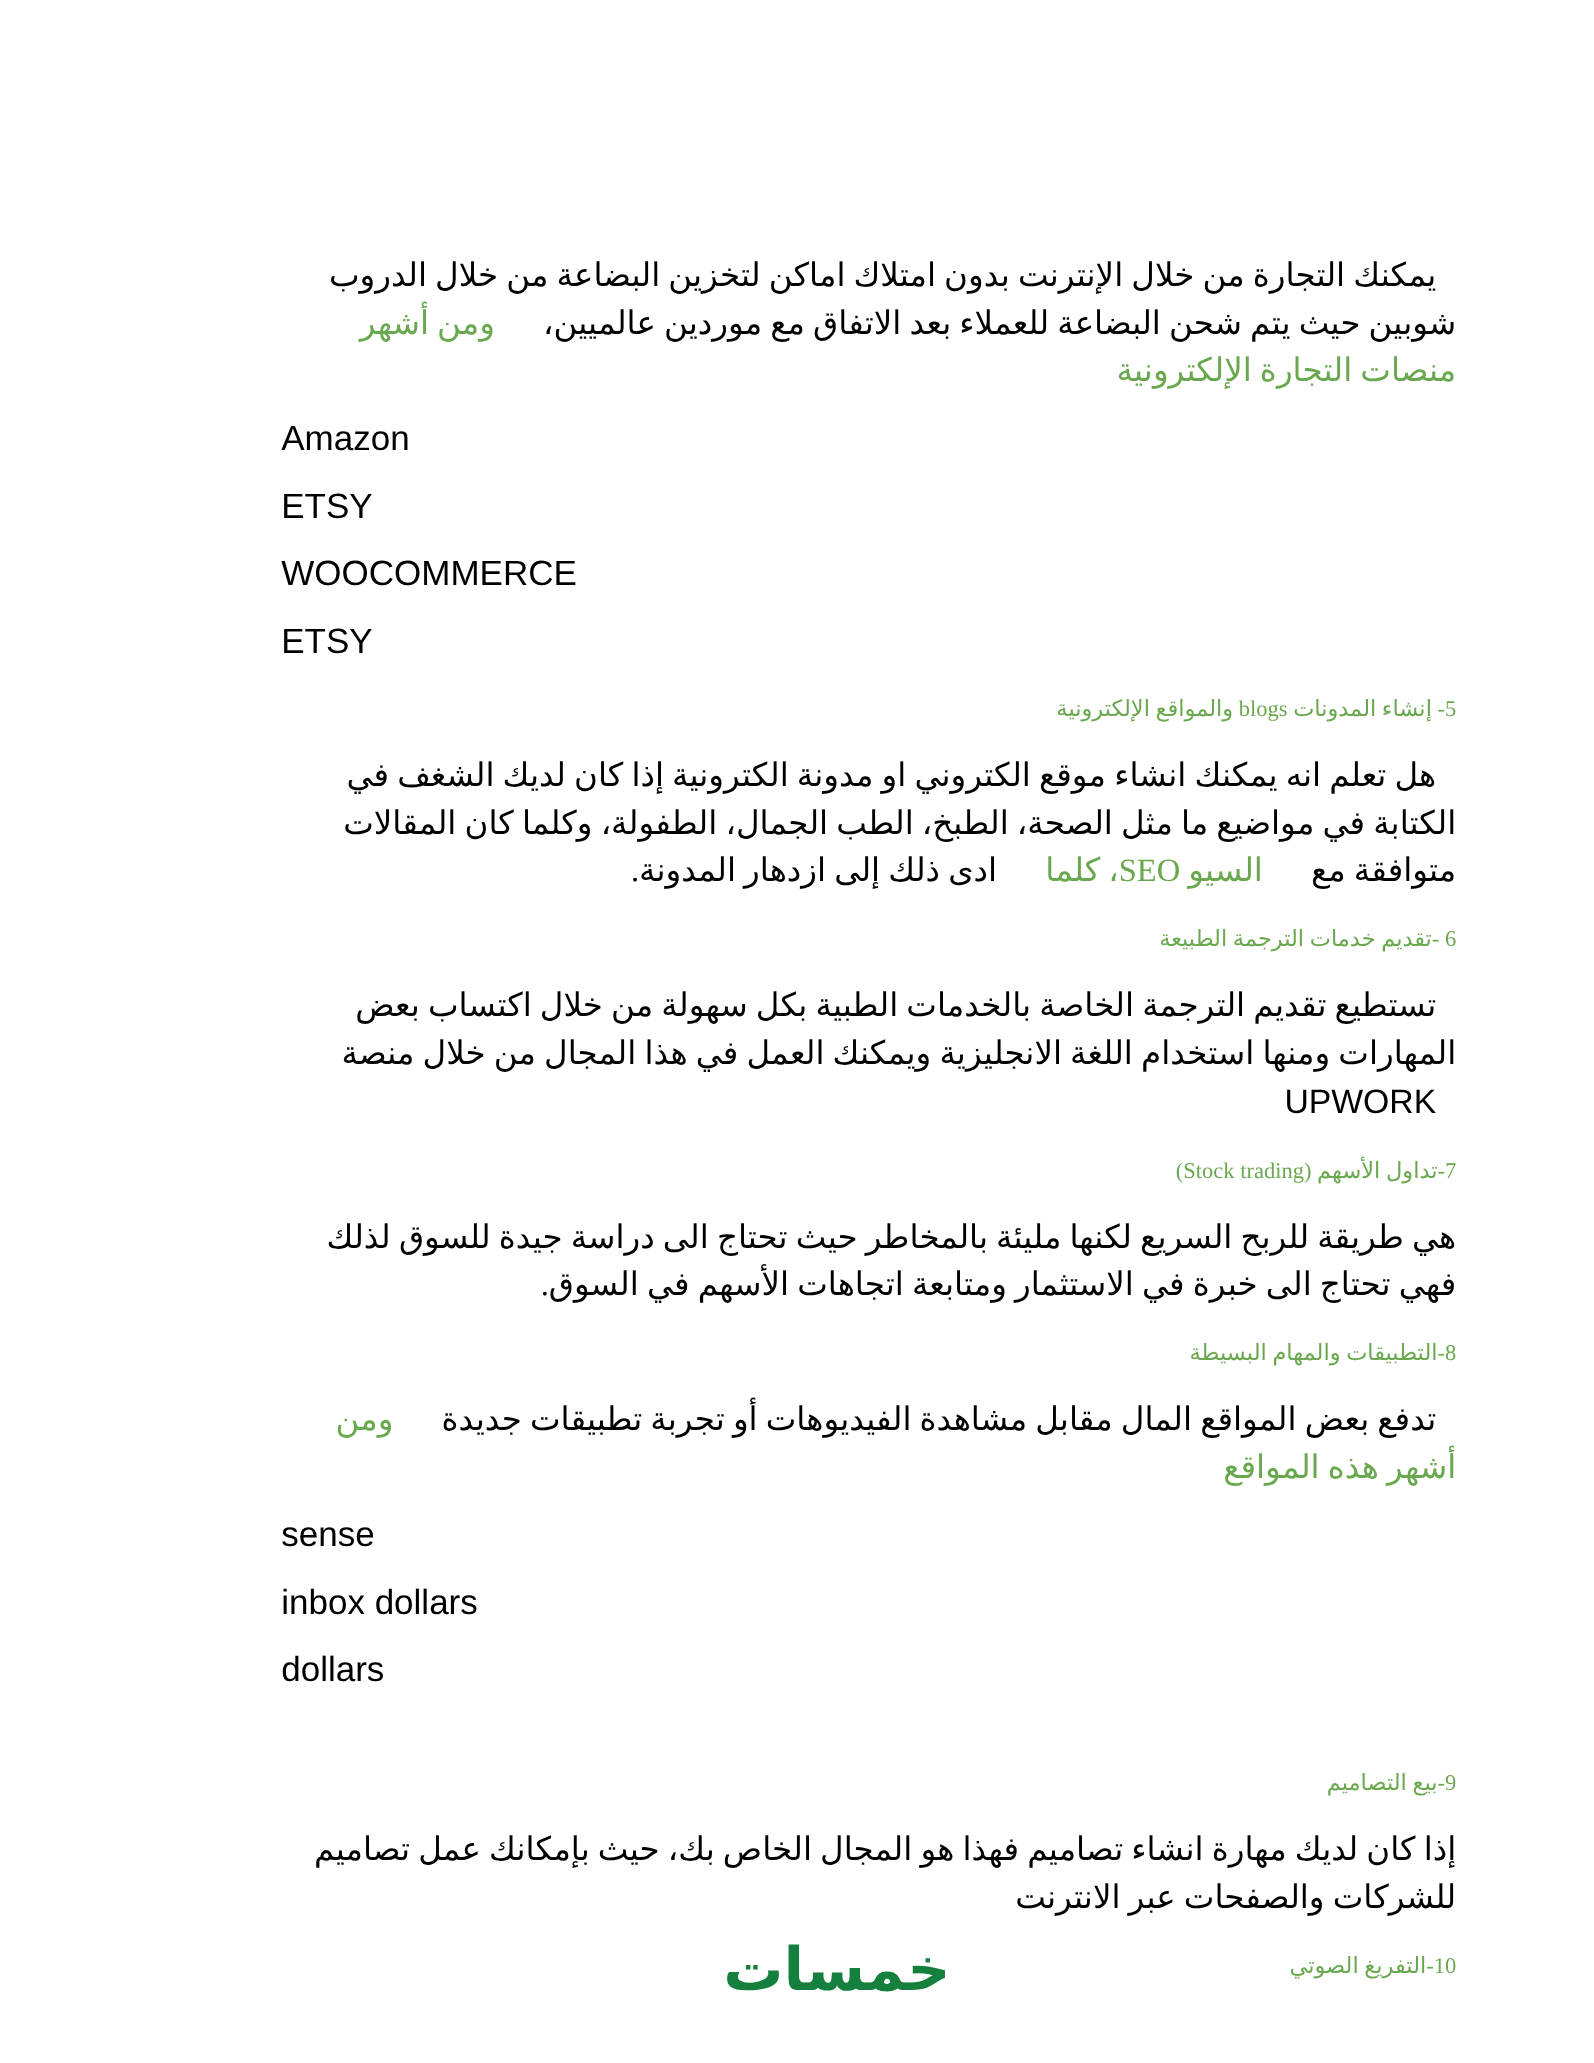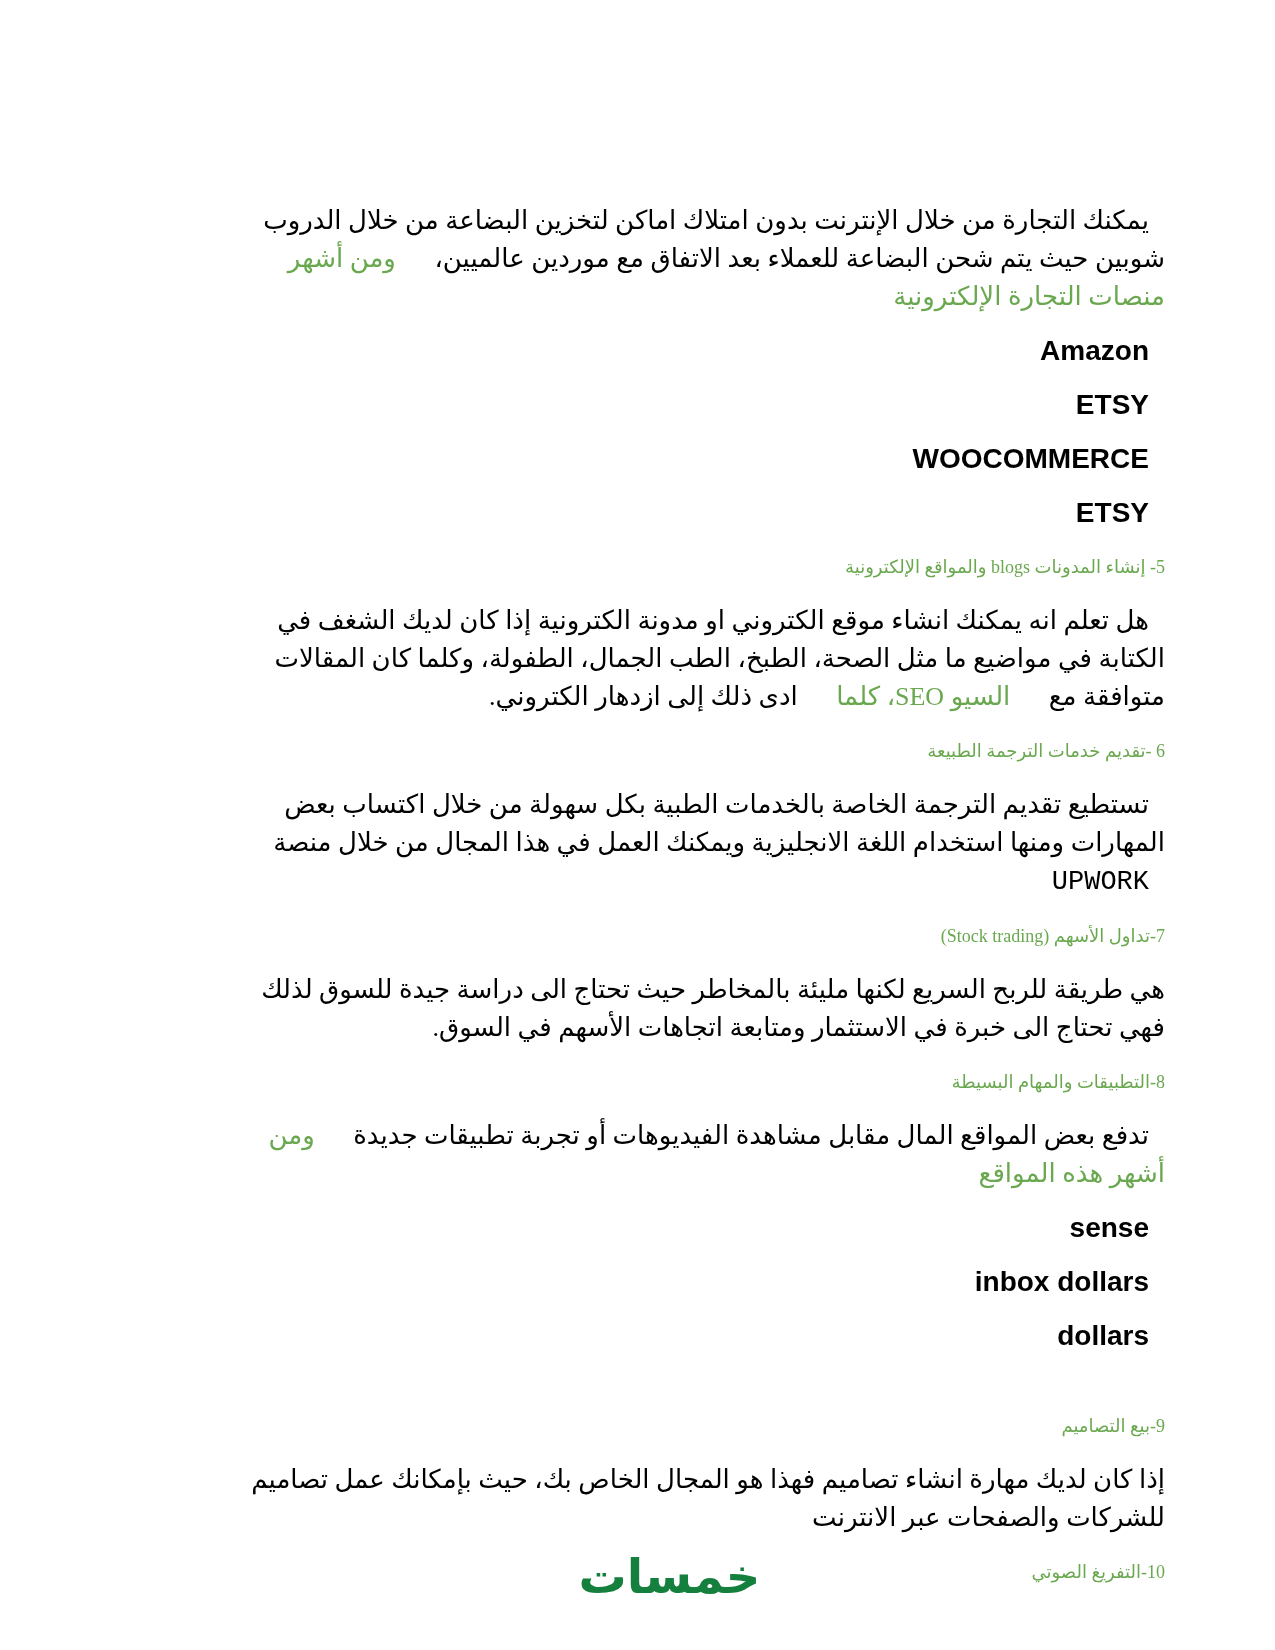--- a/index.html
+++ b/index.html
@@ -26,31 +26,30 @@
   .heading {
     font-size: 18px;
     line-height: 38px;
     font-weight: normal;
     color: #6aa84f;
   }
   .green { color: #6aa84f; }
   .black { color: #000000; }
   .latin-list {
     direction: ltr;
-    text-align: right;
-    font-weight: bold;
+    text-align: left;
   }
   .latin-item {
     font-family: "Liberation Sans", "DejaVu Sans", sans-serif;
     font-size: 28px;
     line-height: 38px;
     color: #000000;
   }
   .latin-inline {
-    font-family: Liberation Mono, monospace;
+    font-family: Liberation Sans, sans-serif;
     font-size: 27px;
     text-align: right;
   }
   .gap { height: 20px; }
   .watermark {
     position: absolute;
     left: 0;
     right: 0;
     bottom: 62px;
     text-align: center;
@@ -71,21 +70,21 @@
 
   <div class="latin-list">
     <div class="latin-item">Amazon</div>
     <div class="latin-item">ETSY</div>
     <div class="latin-item">WOOCOMMERCE</div>
     <div class="latin-item">ETSY</div>
   </div>
 
   <p class="heading">5- إنشاء المدونات blogs والمواقع الإلكترونية</p>
 
-  <p class="para"><span class="black">هل تعلم انه يمكنك انشاء موقع الكتروني او مدونة الكترونية إذا كان لديك الشغف في الكتابة في مواضيع ما مثل الصحة، الطبخ، الطب الجمال، الطفولة، وكلما كان المقالات متوافقة مع </span><span class="green">السيو SEO، كلما </span><span class="black">ادى ذلك إلى ازدهار الكتروني.</span></p>
+  <p class="para"><span class="black">هل تعلم انه يمكنك انشاء موقع الكتروني او مدونة الكترونية إذا كان لديك الشغف في الكتابة في مواضيع ما مثل الصحة، الطبخ، الطب الجمال، الطفولة، وكلما كان المقالات متوافقة مع </span><span class="green">السيو SEO، كلما </span><span class="black">ادى ذلك إلى ازدهار المدونة.</span></p>
 
   <p class="heading">6 -تقديم خدمات الترجمة الطبيعة</p>
 
   <p class="para"><span class="black">تستطيع تقديم الترجمة الخاصة بالخدمات الطبية بكل سهولة من خلال اكتساب بعض المهارات ومنها استخدام اللغة الانجليزية ويمكنك العمل في هذا المجال من خلال منصة </span><span class="latin-inline black">UPWORK</span></p>
 
   <p class="heading">7-تداول الأسهم (Stock trading)</p>
 
   <p class="para black">هي طريقة للربح السريع لكنها مليئة بالمخاطر حيث تحتاج الى دراسة جيدة للسوق لذلك فهي تحتاج الى خبرة في الاستثمار ومتابعة اتجاهات الأسهم في السوق.</p>
 
   <p class="heading">8-التطبيقات والمهام البسيطة</p>

